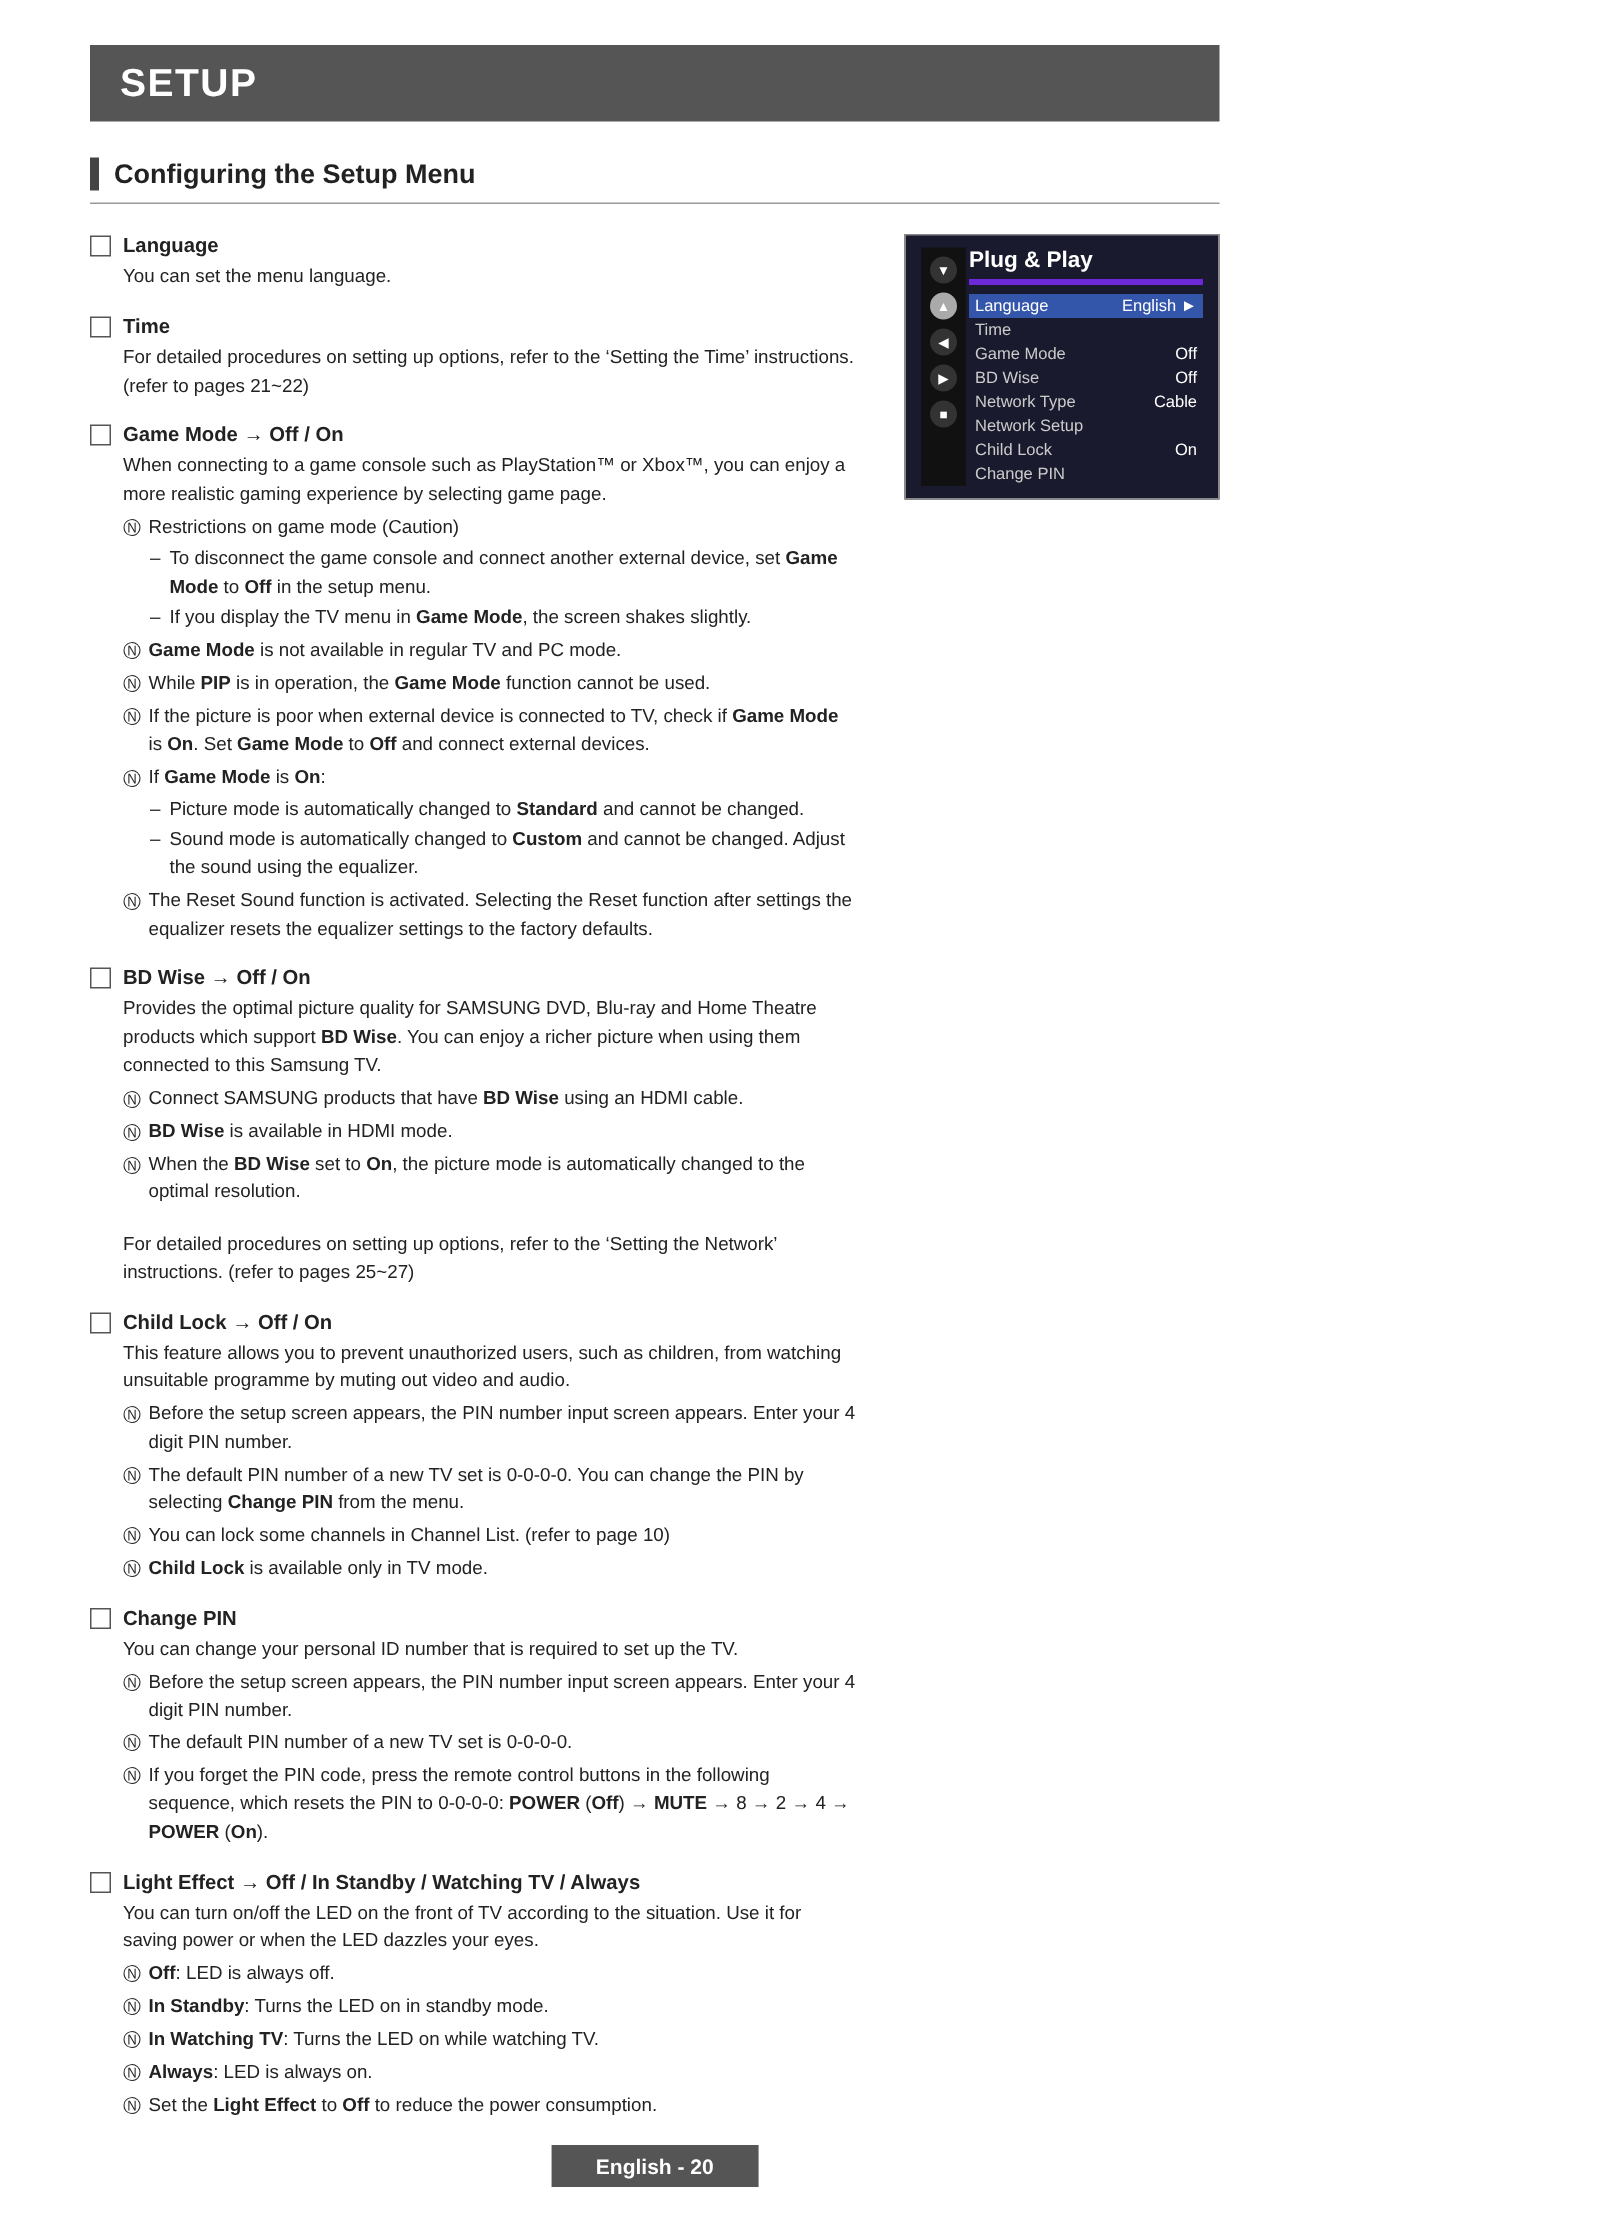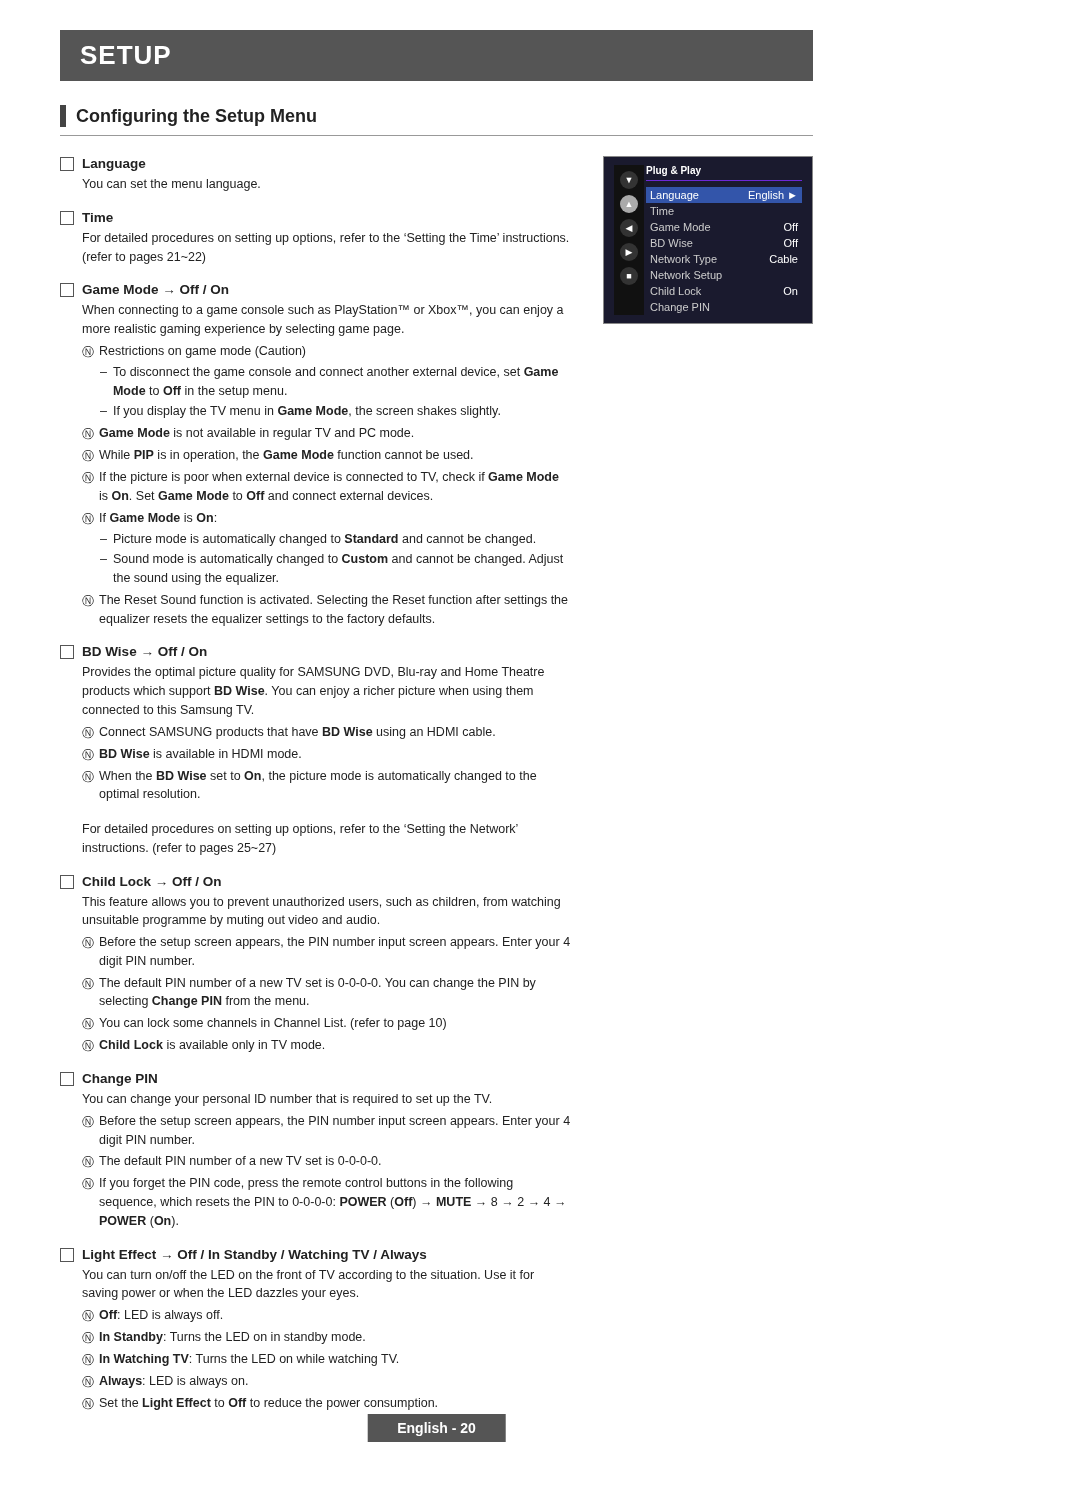--- a/index.html
+++ b/index.html
@@ -124,23 +124,23 @@
       background: #1a1a2e;
       border: 1px solid #888;
       padding: 8px 10px;
       font-size: 11px;
       color: #eee;
       width: 210px;
     }
     .tv-menu-title {
       color: #fff;
       font-weight: bold;
-      font-size: 10px;
+      font-size: 15px;
       margin-bottom: 6px;
-      border-bottom: 1px solid #6d28d9;
+      border-bottom: 4px solid #6d28d9;
       padding-bottom: 4px;
       display: flex;
       gap: 8px;
       align-items: center;
       text-align: right;
     }
     .tv-menu-row {
       display: flex;
       justify-content: space-between;
       padding: 2px 4px;
@@ -187,21 +187,21 @@
     .tv-content {
       flex: 1;
     }
 
     
     b { font-weight: bold; }
 
     
     .page-number {
       position: absolute;
-      bottom: 46px;
+      bottom: 30px;
       left: 50%;
       transform: translateX(-50%);
       background: #555;
       color: #fff;
       font-weight: bold;
       font-size: 14px;
       padding: 6px 30px;
     }
   </style>
 </head>

